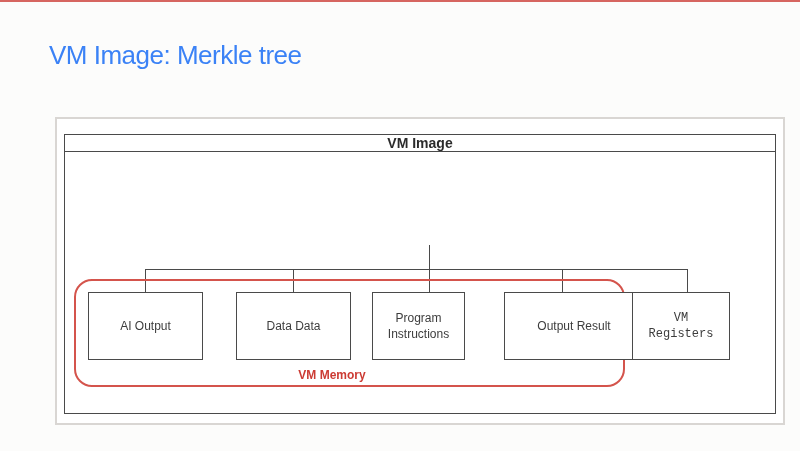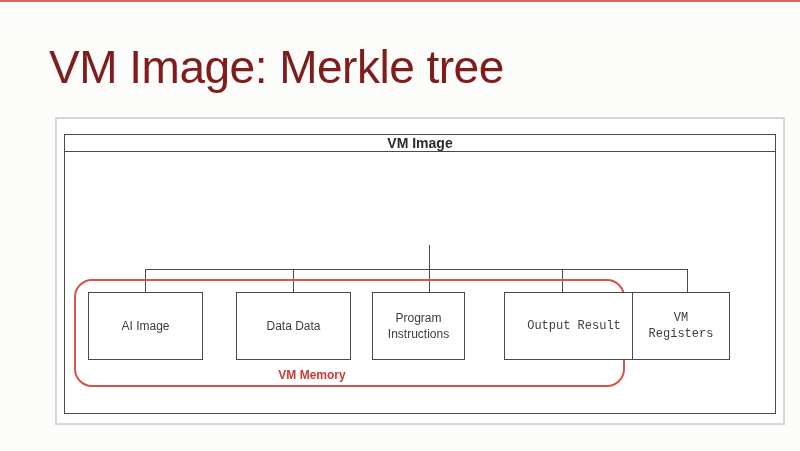--- a/index.html
+++ b/index.html
@@ -19,24 +19,24 @@
   .top-line {
     position: absolute;
     left: 0; top: 0;
     width: 800px; height: 2px;
     background: #cf4a44;
     opacity: 0.85;
   }
   .slide-title {
     position: absolute;
     left: 49px; top: 40px;
-    font-size: 46px;
+    font-size: 26px;
     font-weight: 400;
     letter-spacing: -0.5px;
-    color: #7f1d1d;
+    color: #3b82f6;
     white-space: nowrap;
   }
   
   .outer-frame {
     position: absolute;
     left: 55px; top: 117px;
     width: 730px; height: 308px;
     background: #ffffff;
     border: 2px solid #d9d6d3;
     box-sizing: border-box;
@@ -76,21 +76,21 @@
     line-height: 1.35;
     color: #3d3d3d;
     z-index: 3;
     padding: 2px 6px;
   }
   .root-node   { left: 360px; top: 178px; width: 139px; height: 67px; }
   .child       { top: 292px; height: 68px; }
   .child-0 { left: 88px;  width: 115px; }
   .child-1 { left: 236px; width: 115px; }
   .child-2 { left: 372px; width: 93px; }
-  .child-3 { left: 504px; width: 140px; font-family: Liberation Mono, monospace; }
+  .child-3 { left: 504px; width: 140px; }
   .child-4 { left: 632px; width: 98px; font-family: Liberation Mono, monospace; }
   .line {
     position: absolute;
     background: #4a4a4a;
     z-index: 1;
   }
   .root-drop   { left: 429px; top: 245px; width: 1px;  height: 24px; }
   .h-connector { left: 145px; top: 269px; width: 543px; height: 1px; }
   .drop        { top: 270px; width: 1px; height: 22px; }
   .drop-0 { left: 145px; }
@@ -103,21 +103,21 @@
     left: 74px; top: 279px;
     width: 551px; height: 108px;
     border: 2px solid #d4544c;
     border-radius: 18px;
     box-sizing: border-box;
     background: transparent;
     z-index: 2;
   }
   .memory-label {
     position: absolute;
-    left: 237px; top: 368px;
+    left: 257px; top: 368px;
     width: 150px;
     text-align: center;
     font-size: 12px;
     font-weight: bold;
     color: #cc3b33;
     z-index: 4;
   }
 </style>
 </head>
 <body>
@@ -138,21 +138,21 @@
   <div class="line h-connector"></div>
   <div class="line drop drop-0"></div>
   <div class="line drop drop-1"></div>
   <div class="line drop drop-2"></div>
   <div class="line drop drop-3"></div>
   <div class="line drop drop-4"></div>
 
   <div class="memory-group"></div>
 
 
-  <div class="node child child-0">AI Image</div>
+  <div class="node child child-0">AI Output</div>
 
   <div class="node child child-1">Data Data</div>
 
   <div class="node child child-2">Program Instructions</div>
 
   <div class="node child child-3">Output Result</div>
 
   <div class="node child child-4">VM Registers</div>
 
   <div class="memory-label">VM Memory</div>

